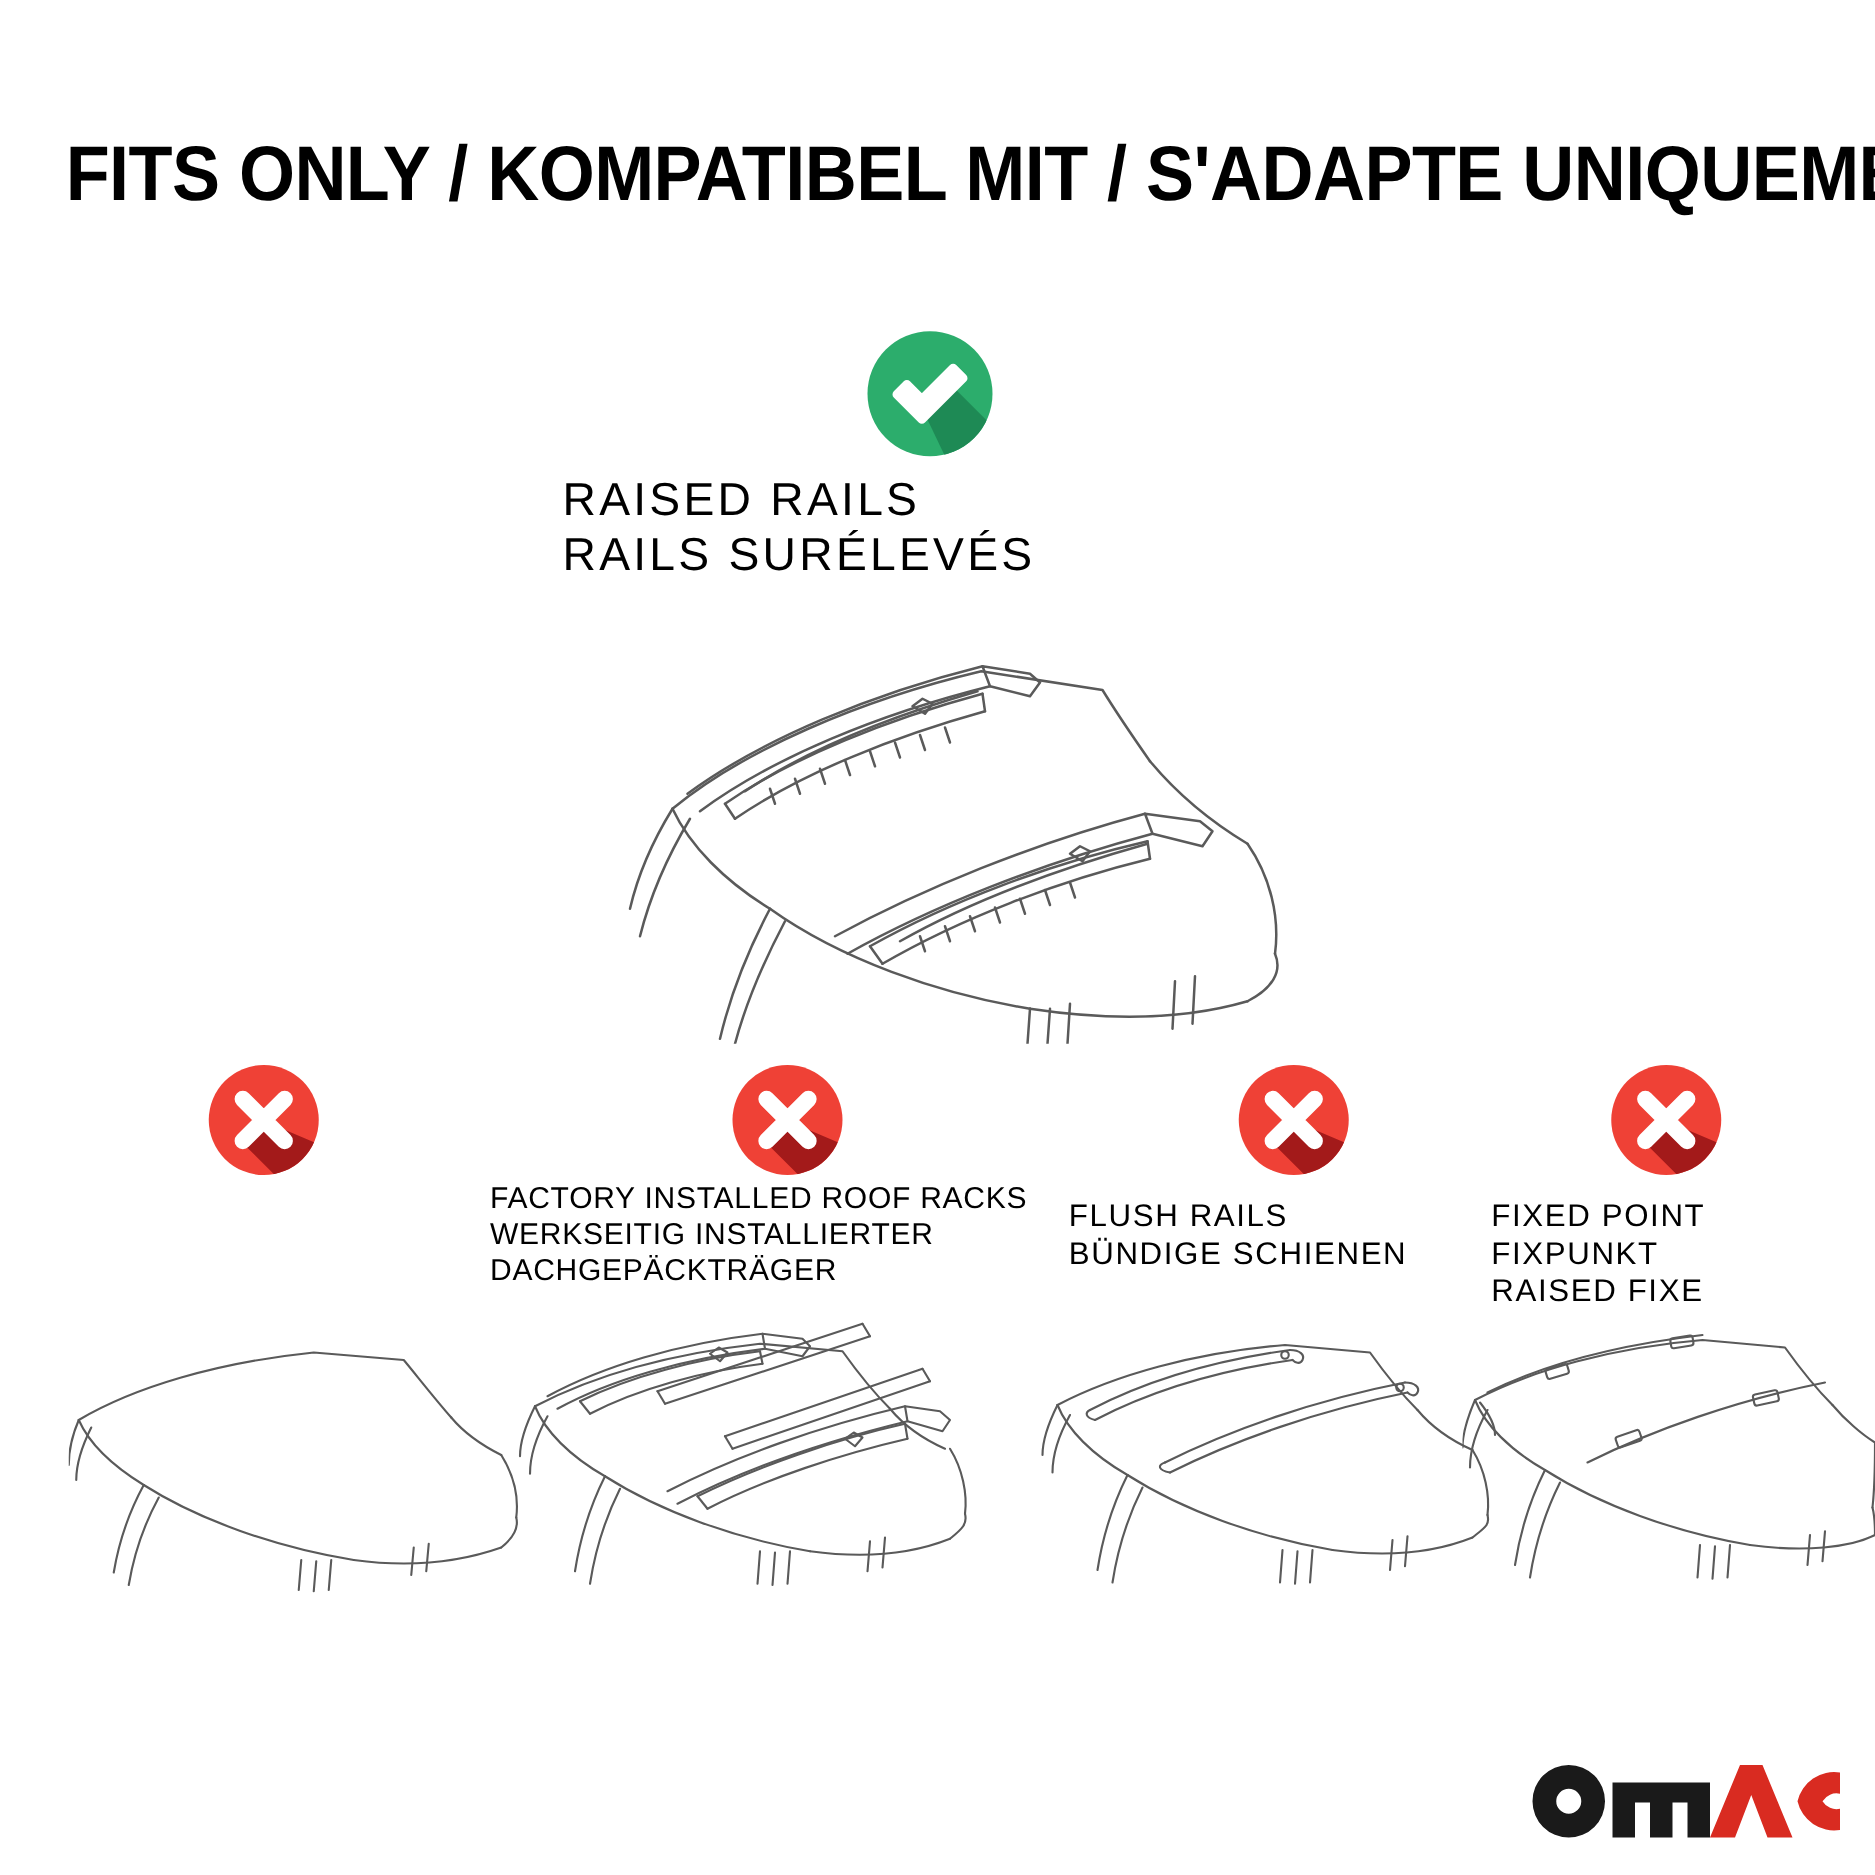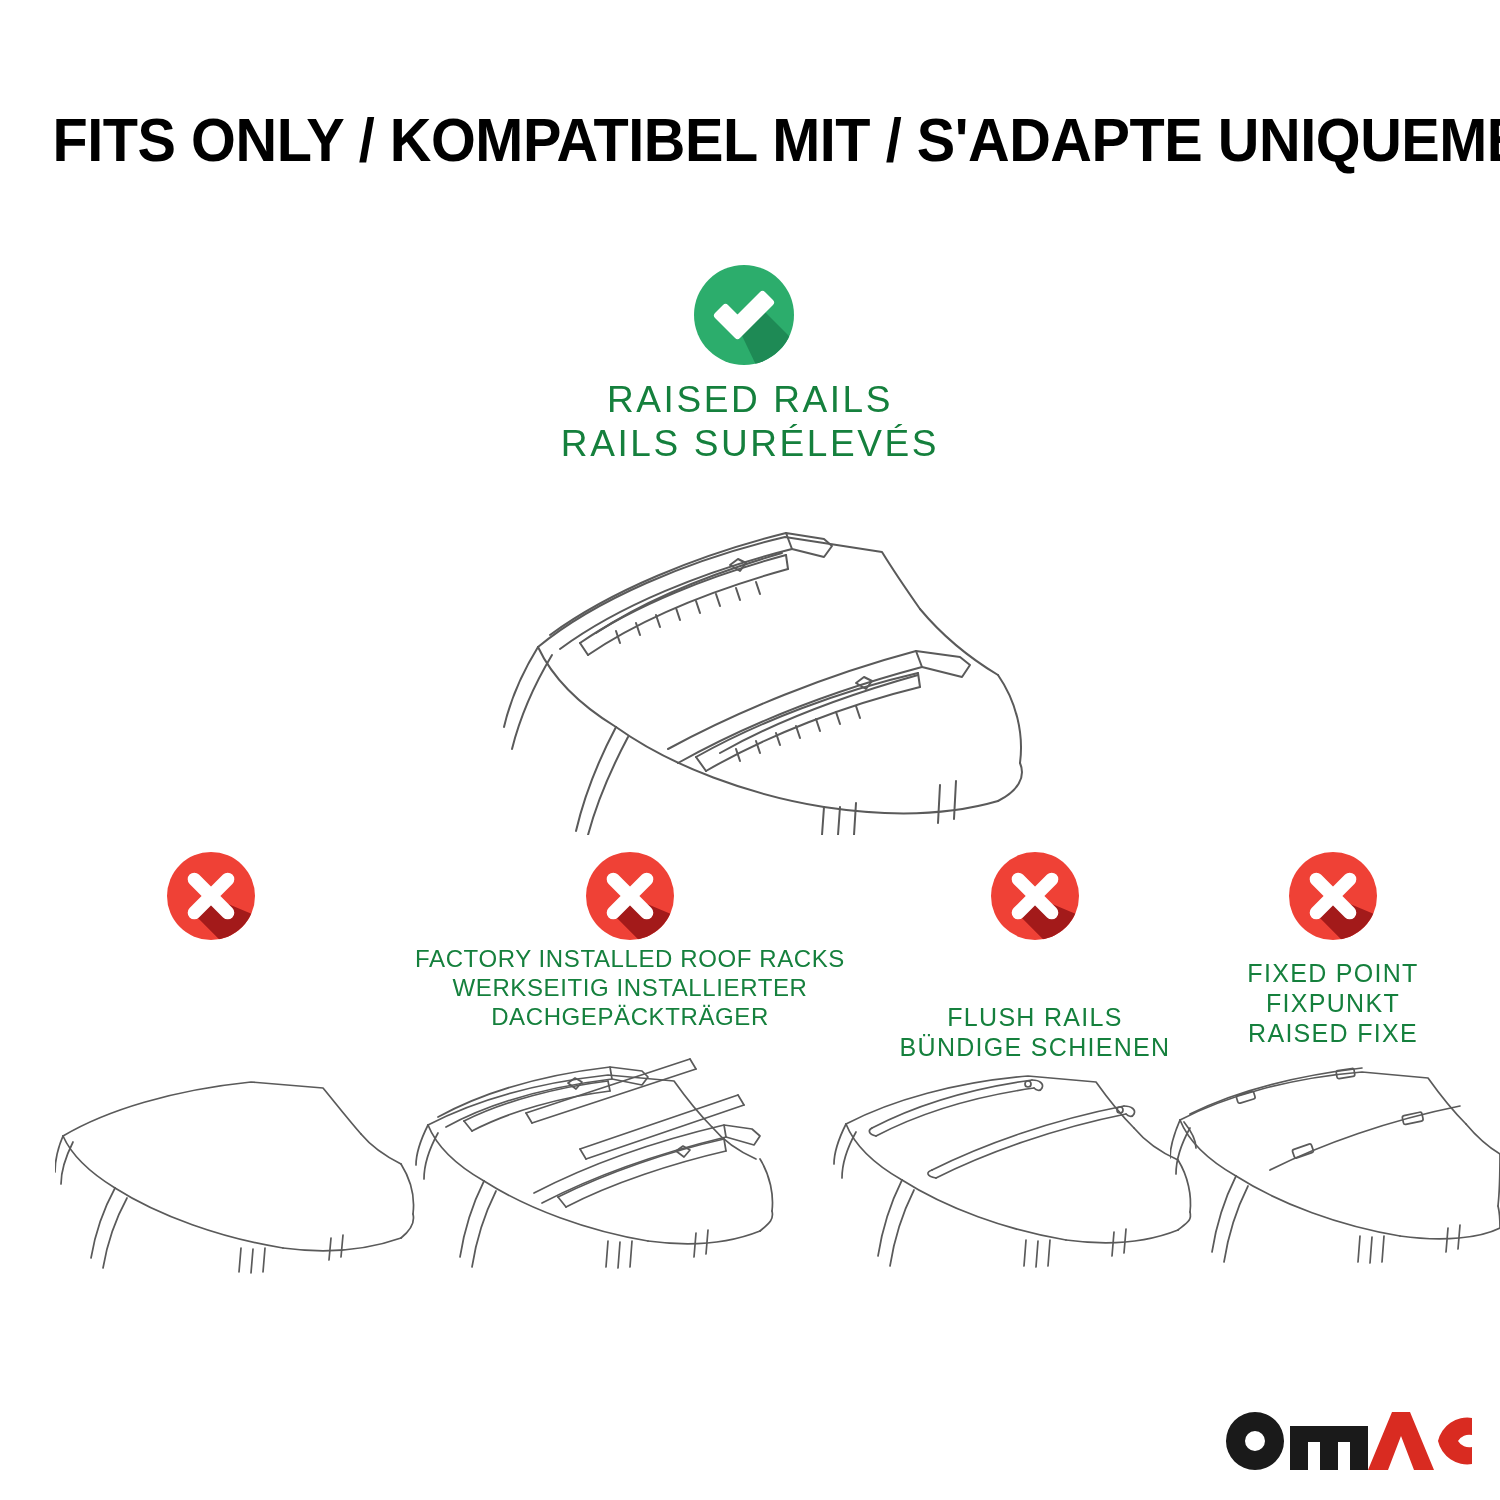--- a/index.html
+++ b/index.html
@@ -51,22 +51,22 @@
     width: 100%;
     height: 100%;
   }
 
   .badge-ok   { background: #2CAD6C; }
   .badge-no   { background: #EF4136; }
 
   
   .caption {
     position: absolute;
-    text-align: center;
-    color: #15803d;
+    text-align: left;
+    color: #000000;
     font-family: "Liberation Sans", sans-serif;
     font-weight: 400;
   }
   .caption .line {
     display: block;
     white-space: nowrap;
   }
 
   .caption-main .line {
     font-size: 37px;
@@ -221,21 +221,21 @@
     </svg>
   </div>
 
 
   <div class="caption caption-sub narrow" style="left:392px; top:944px; width:476px;">
     <span class="line">FACTORY INSTALLED ROOF RACKS</span>
     <span class="line">WERKSEITIG INSTALLIERTER</span>
     <span class="line">DACHGEPÄCKTRÄGER</span>
   </div>
 
-  <div class="caption caption-sub" style="left:855px; top:958px; width:360px;margin-top:44px;">
+  <div class="caption caption-sub" style="left:855px; top:958px; width:360px;">
     <span class="line">FLUSH RAILS</span>
     <span class="line">BÜNDIGE SCHIENEN</span>
   </div>
 
   <div class="caption caption-sub" style="left:1193px; top:958px; width:280px;">
     <span class="line">FIXED POINT</span>
     <span class="line">FIXPUNKT</span>
     <span class="line">RAISED FIXE</span>
   </div>
 

